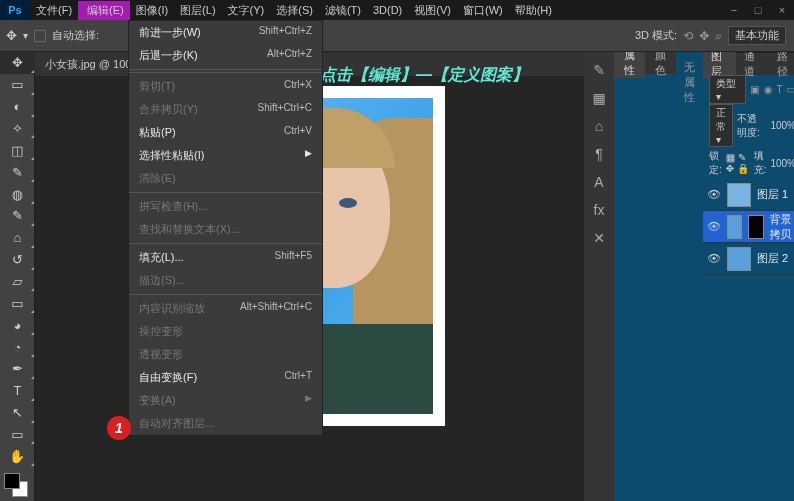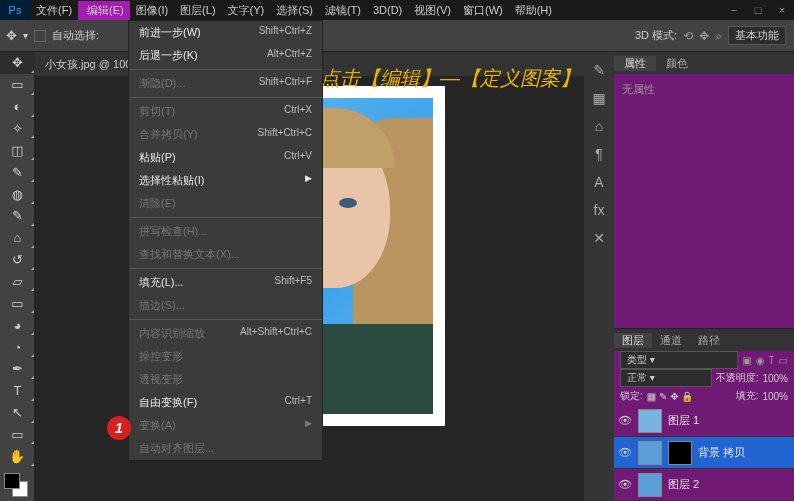--- a/index.html
+++ b/index.html
@@ -1,19 +1,19 @@
 <!DOCTYPE html>
 <html><head>
 <meta charset="utf-8">
 <style>
 * { margin: 0; padding: 0; box-sizing: border-box; font-family: "Microsoft YaHei", Arial, sans-serif; user-select: none; }
 body { background: #535353; width: 794px; height: 501px; overflow: hidden; position: relative; }
 
 .titlebar { height: 20px; background: #1a1a1a; display: flex; align-items: center; }
-.titlebar .logo { width: 30px; height: 20px; background: #001e36; color: #31a8ff; display: flex; align-items: center; justify-content: center; font-weight: normal; font-size: 11px; }
+.titlebar .logo { width: 30px; height: 20px; background: #001e36; color: #31a8ff; display: flex; align-items: center; justify-content: center; font-weight: bold; font-size: 11px; }
 .menubar { height: 20px; background: #1a1a1a; display: flex; align-items: center; padding-left: 0; }
 .menubar .item { color: #ccc; font-size: 11px; padding: 2px 6px; cursor: default; }
 .menubar .item.active { background: #a21caf; padding-left: 9px; }
 
 .window-controls { position: absolute; top: 0; right: 0; display: flex; }
 .window-controls span { width: 24px; height: 20px; color: #999; font-size: 11px; display: flex; align-items: center; justify-content: center; }
 
 .optionbar { height: 32px; background: #424242; border-bottom: 1px solid #222; display: flex; align-items: center; padding: 0 6px; gap: 6px; position: relative; }
 .optionbar .move-icon { color: #ccc; font-size: 13px; }
 .optionbar .drop { color: #ccc; font-size: 10px; }
@@ -39,34 +39,34 @@
 .photo { width: 100%; height: 100%; background: linear-gradient(135deg, #5fb8f0 0%, #3ca0e8 50%, #5fb8f0 100%); position: relative; overflow: hidden; }
 .face { position: absolute; width: 120px; height: 160px; background: #e8c5a8; border-radius: 50% 50% 45% 45%; top: 30px; left: 43px; }
 .hair-l { position: absolute; width: 80px; height: 230px; background: #c9a670; left: 0; top: 20px; border-radius: 0 40px 20px 0; }
 .hair-r { position: absolute; width: 80px; height: 230px; background: #b89560; right: 0; top: 20px; border-radius: 40px 0 0 20px; }
 .hair-top { position: absolute; width: 130px; height: 60px; background: #c0a068; top: 10px; left: 38px; border-radius: 60px 60px 0 0; }
 .eye { position: absolute; width: 18px; height: 10px; background: #3a5a7a; border-radius: 50%; top: 100px; }
 .eye.l { left: 72px; }
 .eye.r { left: 112px; }
 .shirt { position: absolute; bottom: 0; width: 100%; height: 90px; background: #2a4a42; }
 
-.annotation { position: absolute; top: 65px; left: 320px; color: #eab308; font-size: 20px; font-weight: normal; font-style: italic; z-index: 50; }
+.annotation { position: absolute; top: 65px; left: 320px; color: #5eead4; font-size: 16px; font-weight: bold; font-style: italic; z-index: 50; }
 
 .dropdown { position: absolute; top: 20px; left: 128px; width: 195px; background: #3b3b3b; border: 1px solid #222; z-index: 100; font-size: 11px; }
 .dropdown .divider { height: 1px; background: #555; margin: 2px 0; }
 .dropdown .item { color: #e8e8e8; padding: 4px 10px; display: flex; justify-content: space-between; cursor: default; position: relative; }
 .dropdown .item.disabled { color: #777; }
 .dropdown .item .arrow { font-size: 9px; }
 
 .step-badge { position: absolute; top: 416px; left: 107px; width: 24px; height: 24px; background: #d92020; border-radius: 50%; color: #fff; font-weight: bold; font-size: 14px; font-style: italic; display: flex; align-items: center; justify-content: center; z-index: 110; }
 
 .side-tools { width: 30px; background: #353535; display: flex; flex-direction: column; padding-top: 10px; gap: 12px; align-items: center; }
 .side-tools span { color: #aaa; font-size: 14px; }
 
-.panels { width: 180px; background: #701a75; display: flex; flex-direction: column; }
+.panels { width: 180px; background: #0c4a6e; display: flex; }
 .panel-tabs { display: flex; background: #333; height: 22px; align-items: center; }
 .panel-tabs .tab { color: #aaa; font-size: 11px; padding: 0 10px; }
 .panel-tabs .tab.active { background: #424242; color: #ddd; }
 .panel-body { flex: 1; padding: 8px; color: #999; font-size: 11px; }
 
 .layers-panel { border-top: 1px solid #222; }
 .layers-header { display: flex; background: #333; height: 22px; align-items: center; }
 .layers-header .tab { color: #aaa; font-size: 11px; padding: 0 8px; }
 .layers-header .tab.active { background: #424242; color: #ddd; }
 .layers-controls { padding: 0 6px; display: flex; align-items: center; gap: 4px; font-size: 10px; color: #ccc; }
@@ -234,24 +234,20 @@
 <div class="dropdown" id="edit-dropdown">
     <div class="item">
       <span>前进一步(W)</span>
       <span class="shortcut">Shift+Ctrl+Z</span>
     </div>
     <div class="item">
       <span>后退一步(K)</span>
       <span class="shortcut">Alt+Ctrl+Z</span>
     </div>
     <div class="divider"></div>
-    <div class="item disabled">
-      <span>渐隐(D)...</span>
-      <span class="shortcut">Shift+Ctrl+F</span>
-    </div>
     <div class="divider"></div>
     <div class="item disabled">
       <span>剪切(T)</span>
       <span class="shortcut">Ctrl+X</span>
     </div>
     <div class="item disabled">
       <span>合并拷贝(Y)</span>
       <span class="shortcut">Shift+Ctrl+C</span>
     </div>
     <div class="item">

